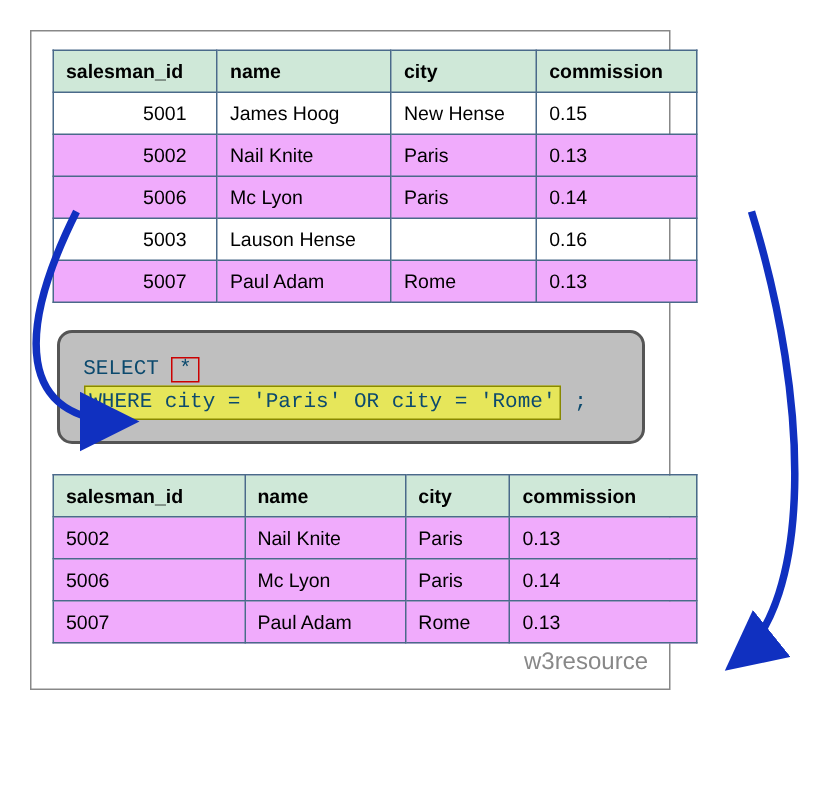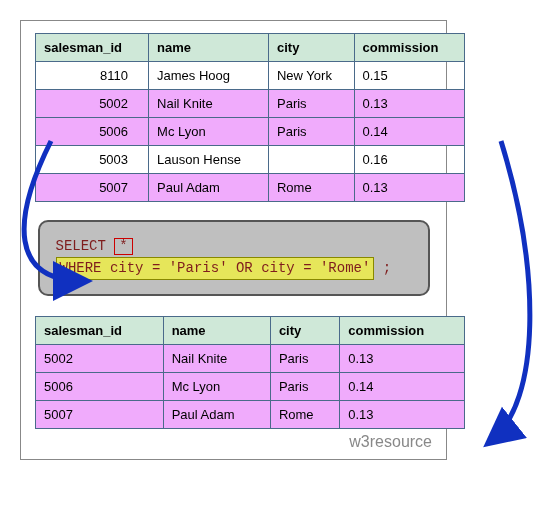--- a/index.html
+++ b/index.html
@@ -39,21 +39,21 @@
   .id { text-align: right; padding-right: 20px; }
   .sql-box {
     background: #bfbfbf;
     border: 2px solid #555;
     border-radius: 10px;
     width: 360px;
     margin: 0 auto 20px auto;
     padding: 14px 12px 14px 16px;
     font-family: "Courier New", monospace;
     font-size: 14px;
-    color: #7f1d1d;
+    color: #0c4a6e;
     line-height: 1.5;
     position: relative;
   }
   .star-box {
     border: 1px solid #c00;
     padding: 0 4px;
     display: inline-block;
     line-height: 1.1;
   }
   .where-hl {
@@ -85,23 +85,23 @@
     <thead>
       <tr>
         <th>salesman_id</th>
         <th>name</th>
         <th>city</th>
         <th>commission</th>
       </tr>
     </thead>
     <tbody id="source-body">
         <tr>
-          <td class="id">8110</td>
+          <td class="id">5001</td>
           <td>James Hoog</td>
-          <td>New York</td>
+          <td>New Hense</td>
           <td class="num">0.15</td>
         </tr>
         <tr class="hl">
           <td class="id">5002</td>
           <td>Nail Knite</td>
           <td>Paris</td>
           <td class="num">0.13</td>
         </tr>
         <tr class="hl">
           <td class="id">5006</td>

